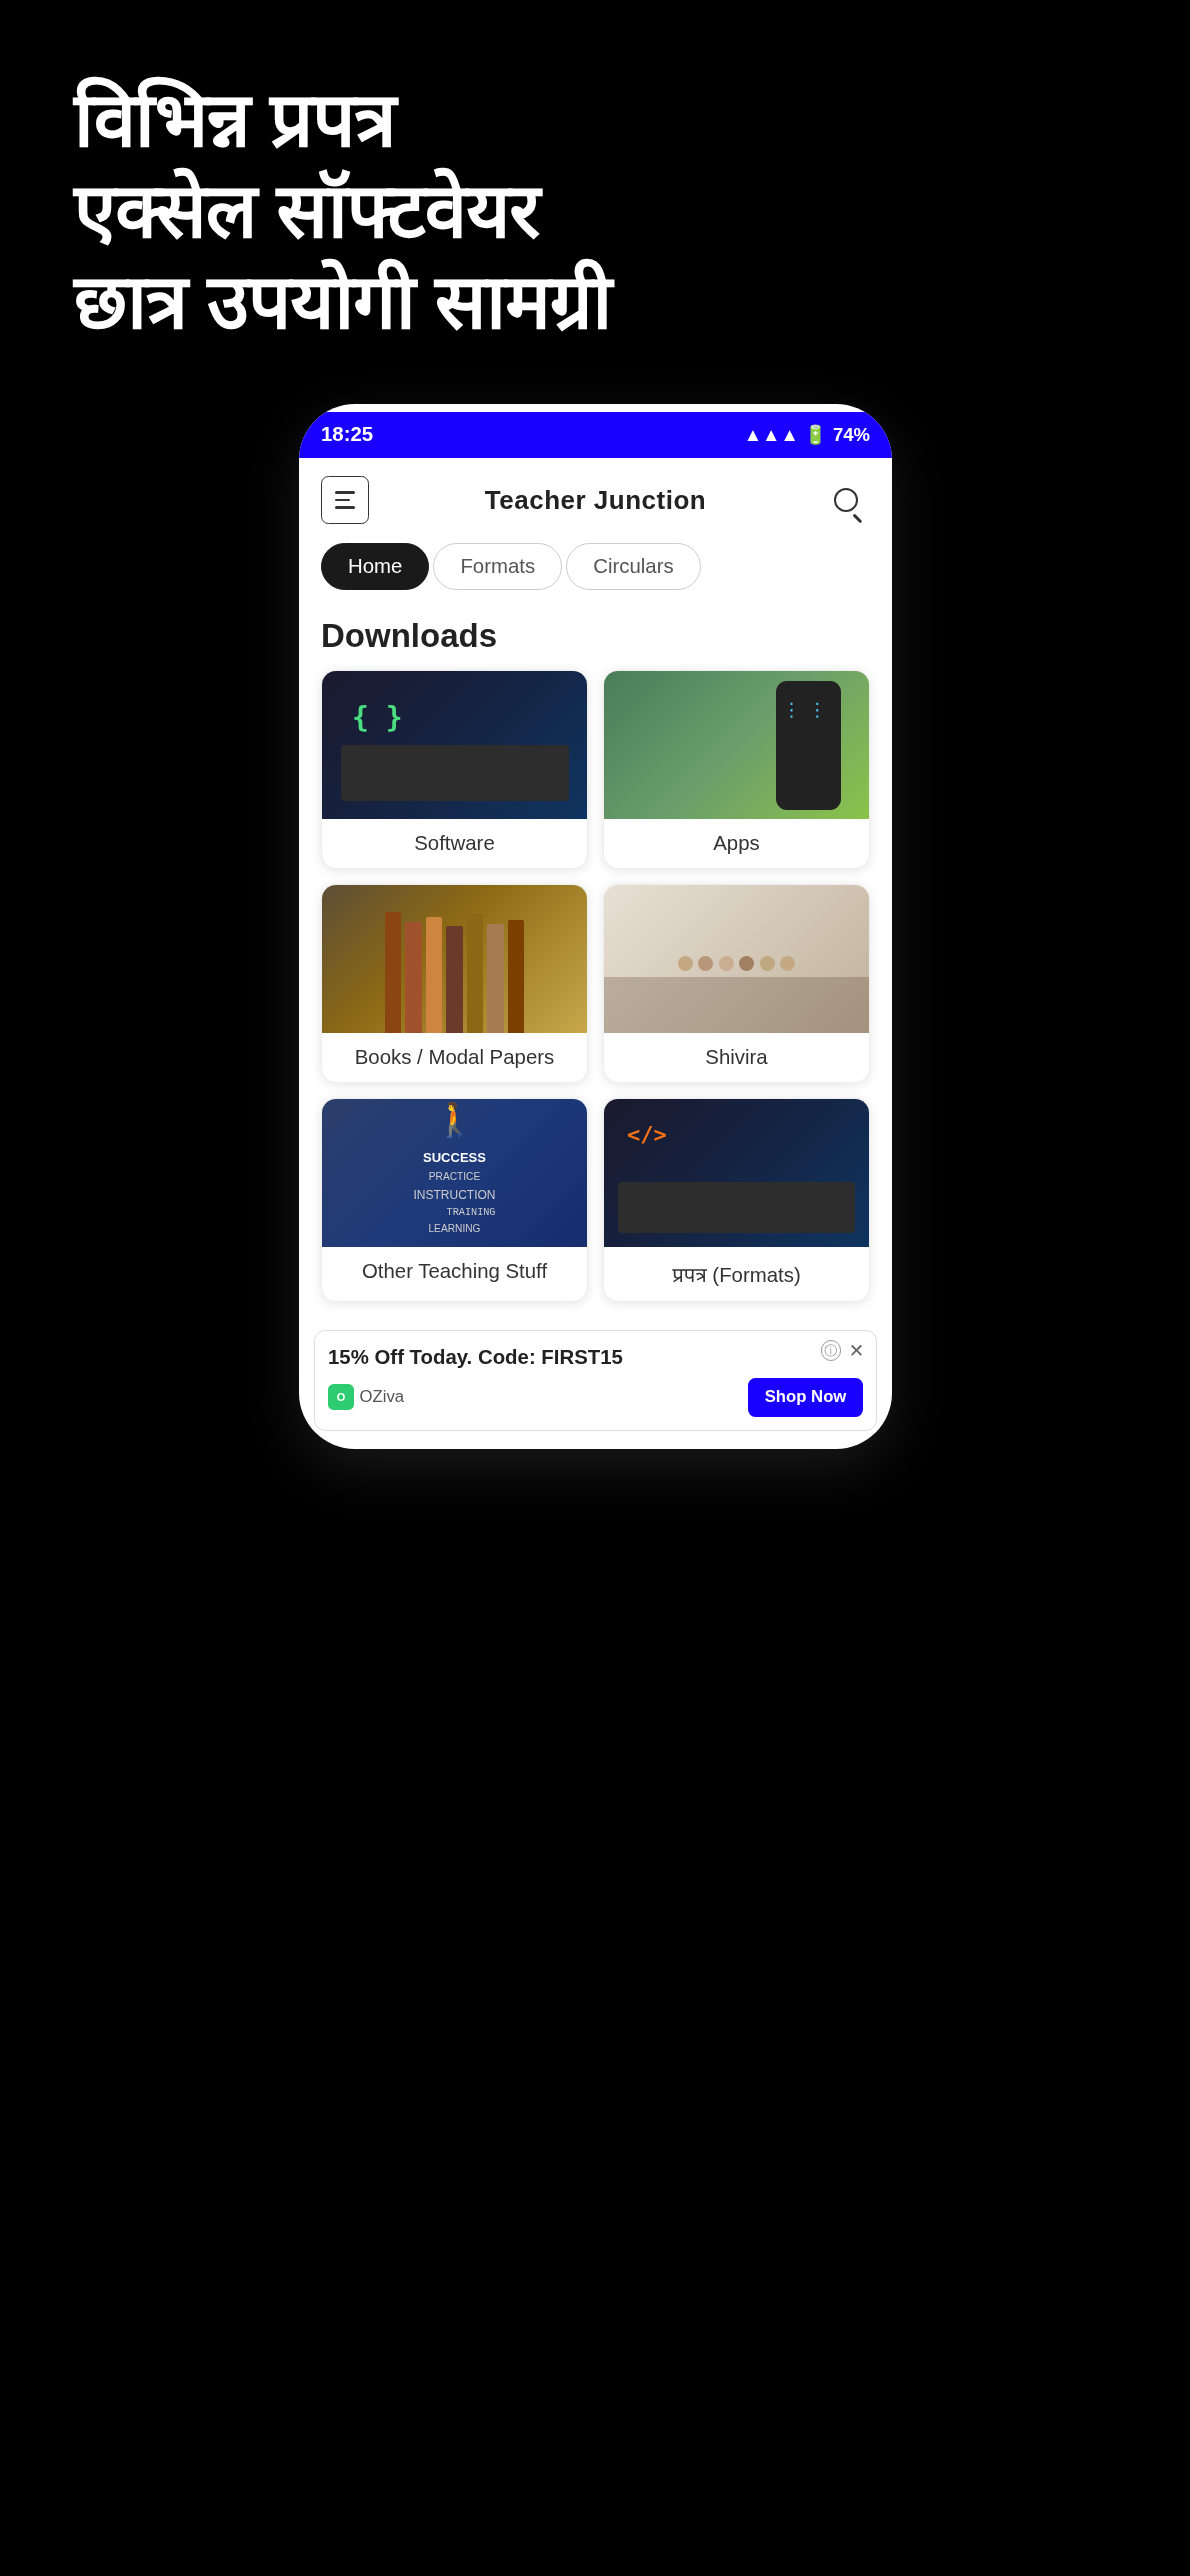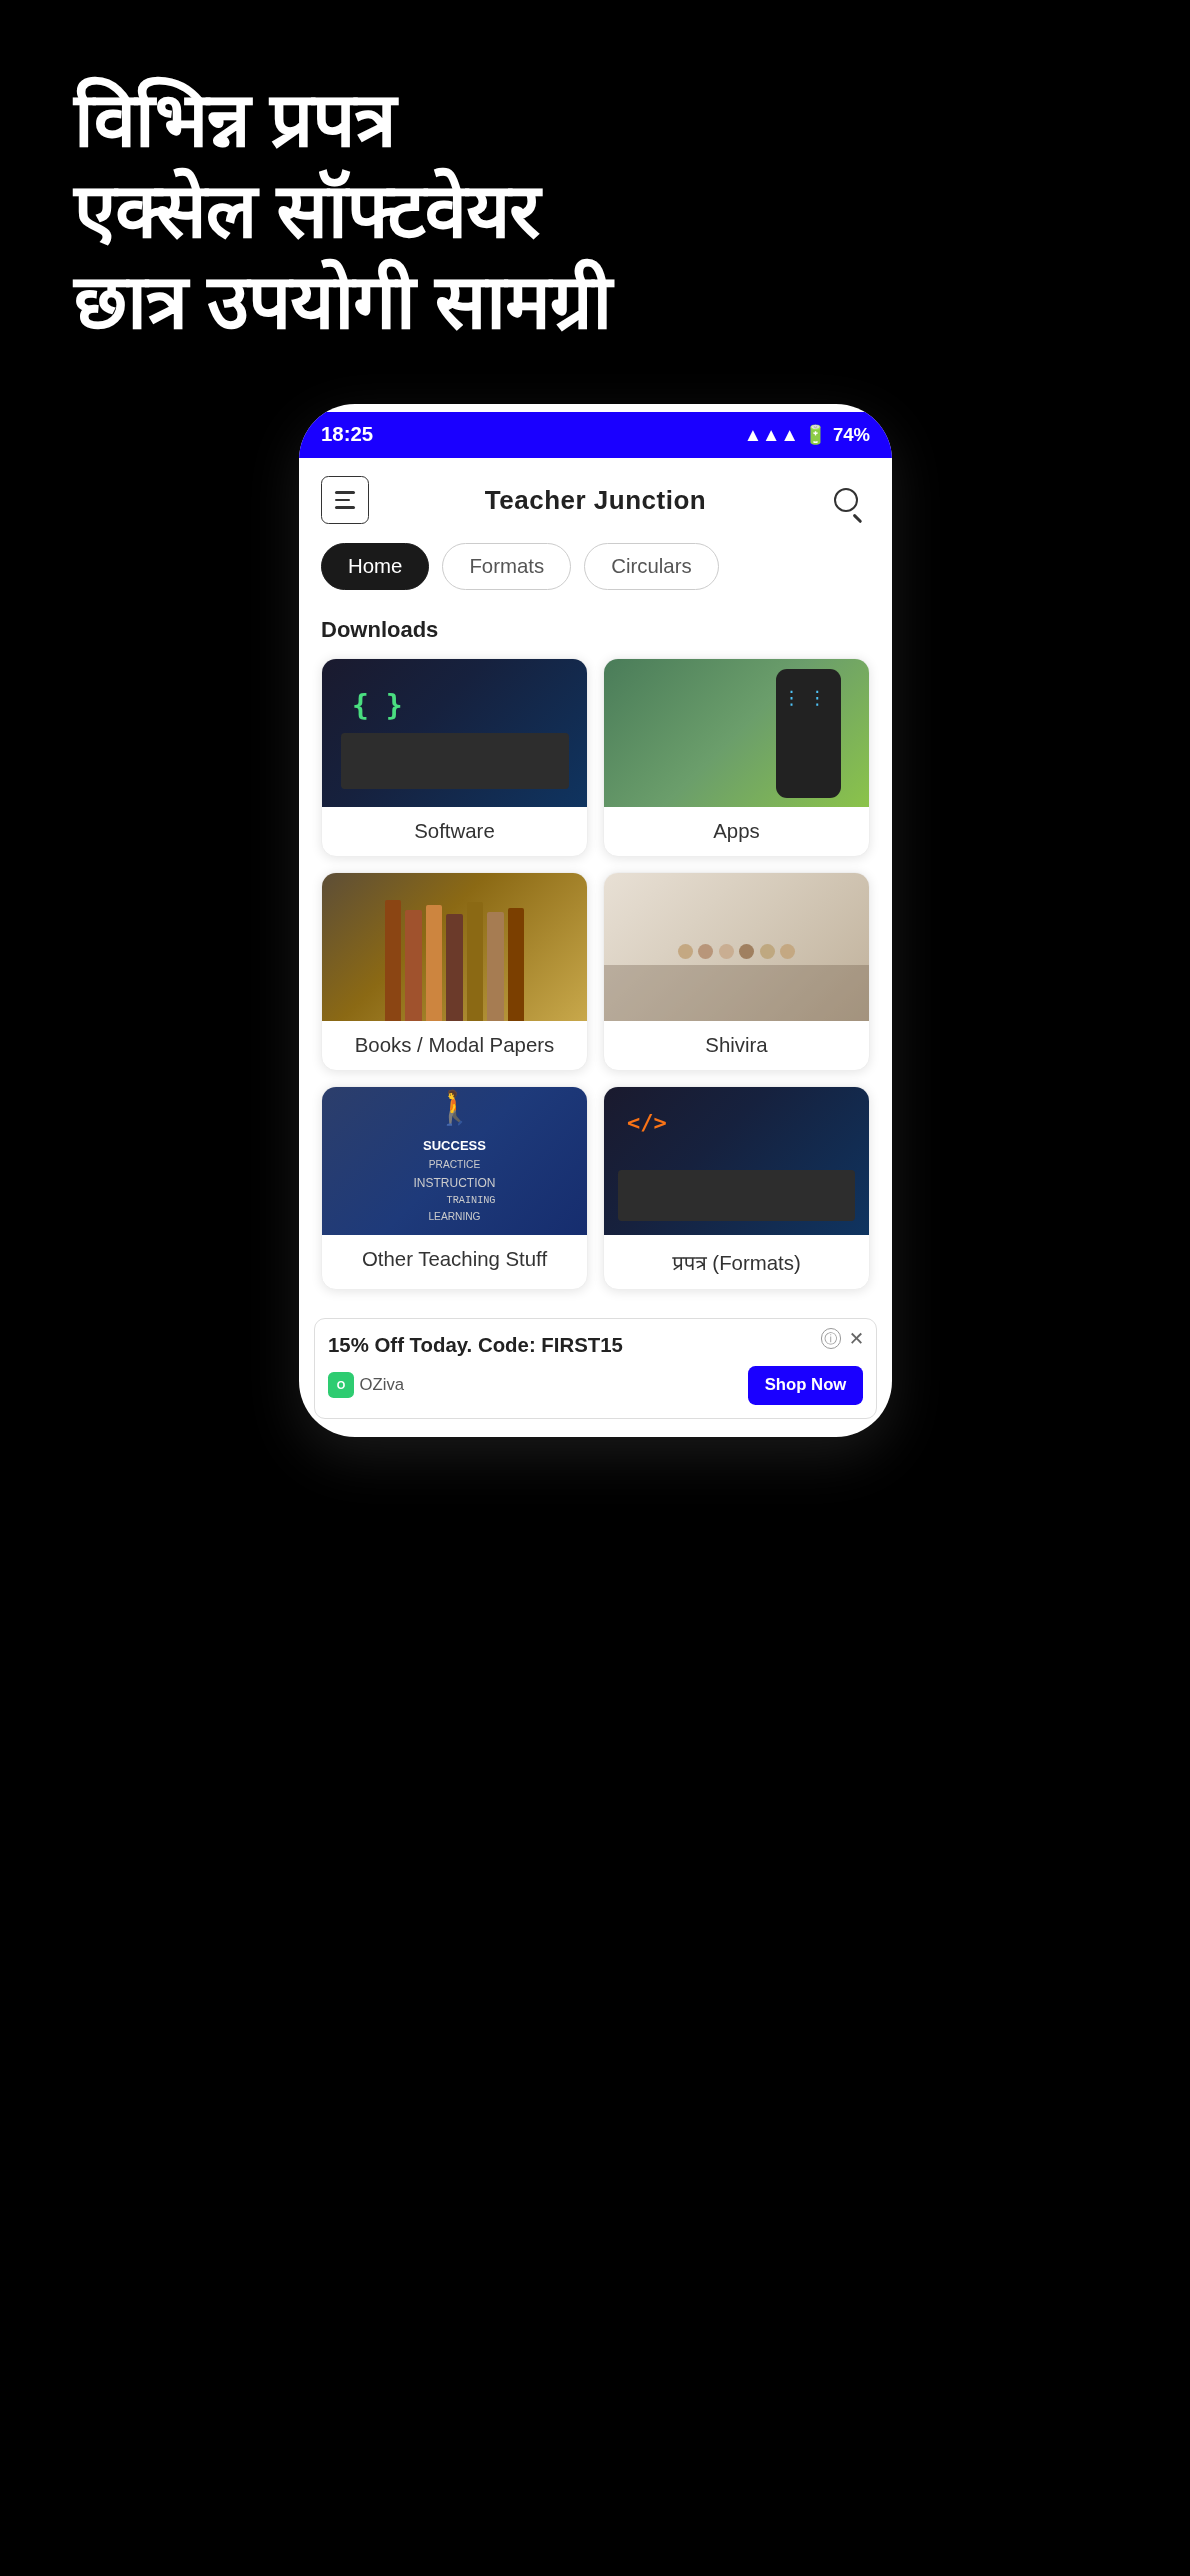--- a/index.html
+++ b/index.html
@@ -125,21 +125,21 @@
       right: -7.4px;
       width: 11px;
       height: 2.8px;
       background: #333;
       transform: rotate(45deg);
       border-radius: 1.9px;
     }
 
     .nav-tabs {
       display: flex;
-      gap: 13px;
+      gap: 4px;
       padding: 0 22px 18.5px 22px;
       background: #fff;
     }
 
     .nav-tab {
       padding: 11px 26px;
       border-radius: 28px;
       font-size: 20.4px;
       cursor: pointer;
       border: 1.9px solid #ccc;
@@ -147,21 +147,21 @@
       color: #555;
     }
 
     .nav-tab.active {
       background: #1a1a1a;
       color: #fff;
       border-color: #1a1a1a;
     }
 
     .section-title {
-      font-size: 22px;
+      font-size: 33px;
       font-weight: 700;
       color: #222;
       padding: 9.3px 22px 15px 22px;
       background: #fff;
     }
 
     .downloads-grid {
       display: grid;
       grid-template-columns: 1fr 1fr;
       gap: 15px;

